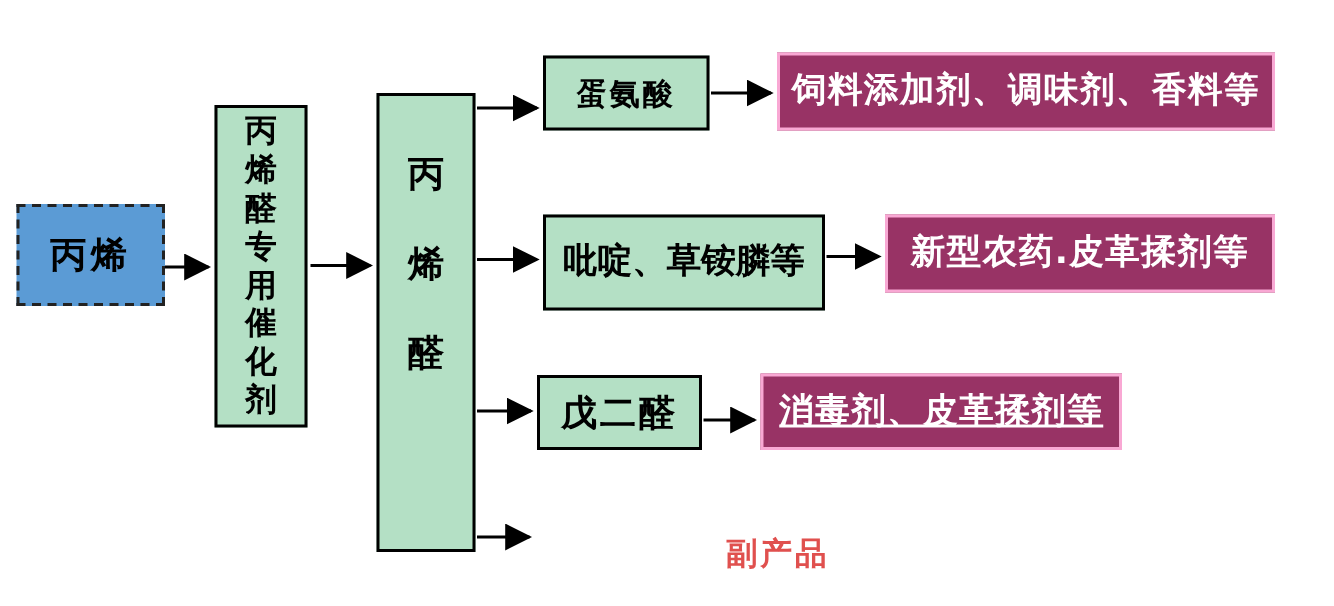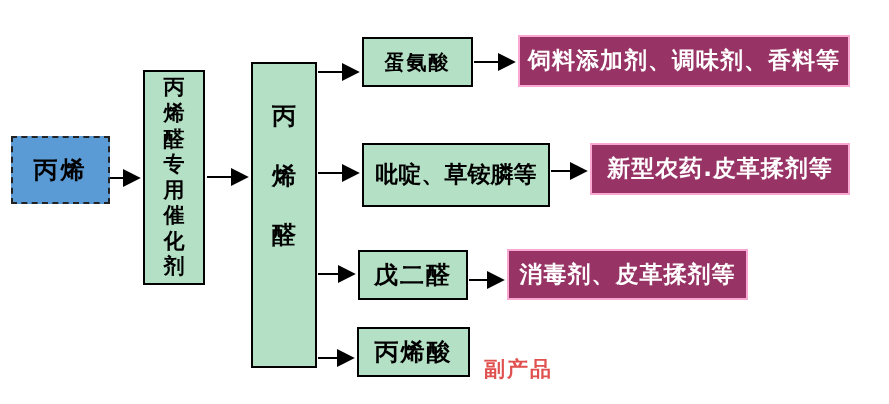--- a/index.html
+++ b/index.html
@@ -24,21 +24,21 @@
   svg.arrows{position:absolute;left:0;top:0;pointer-events:none;}
   
   .n-propylene{left:11px;top:136px;width:99px;height:68px;font-size:24px;letter-spacing:3px;}
   .n-catalyst{left:143px;top:70px;width:62px;height:215px;font-size:21px;}
   .n-acrolein{left:251px;top:62px;width:66px;height:306px;font-size:24px;}
   .n-methionine{left:362px;top:37px;width:111px;height:50px;font-size:20px;letter-spacing:2px;}
   .n-feed{left:518px;top:35px;width:332px;height:52px;font-size:23px;}
   .n-pyridine{left:362px;top:143px;width:188px;height:64px;font-size:23px;}
   .n-pesticide{left:590px;top:143px;width:260px;height:52px;font-size:23px;}
   .n-glutaraldehyde{left:358px;top:250px;width:110px;height:50px;font-size:24px;letter-spacing:2px;text-align:center;}
-  .n-disinfectant{left:507px;top:249px;width:241px;height:51px;font-size:23px;}
+  .n-disinfectant{left:507px;top:249px;width:241px;height:51px;font-size:23px;text-decoration:underline;}
   .n-acrylic{left:357px;top:327px;width:113px;height:50px;font-size:24px;letter-spacing:2px;}
   .n-byproduct{left:484px;top:355px;}
 </style>
 </head>
 <body>
 
 <div class="canvas">
 
   <svg class="arrows" width="889" height="404" viewBox="0 0 889 404">
     <defs>
@@ -95,19 +95,16 @@
   </div>
 
   <div class="box green n-glutaraldehyde">
     <span>戊二醛</span>
   </div>
 
   <div class="box maroon n-disinfectant">
     <span>消毒剂、皮革揉剂等</span>
   </div>
 
-  <div class="box green n-acrylic">
-    <span>丙烯酸</span>
-  </div>
 
   <div class="note n-byproduct">副产品</div>
 
 </div>
 
 </body></html>

